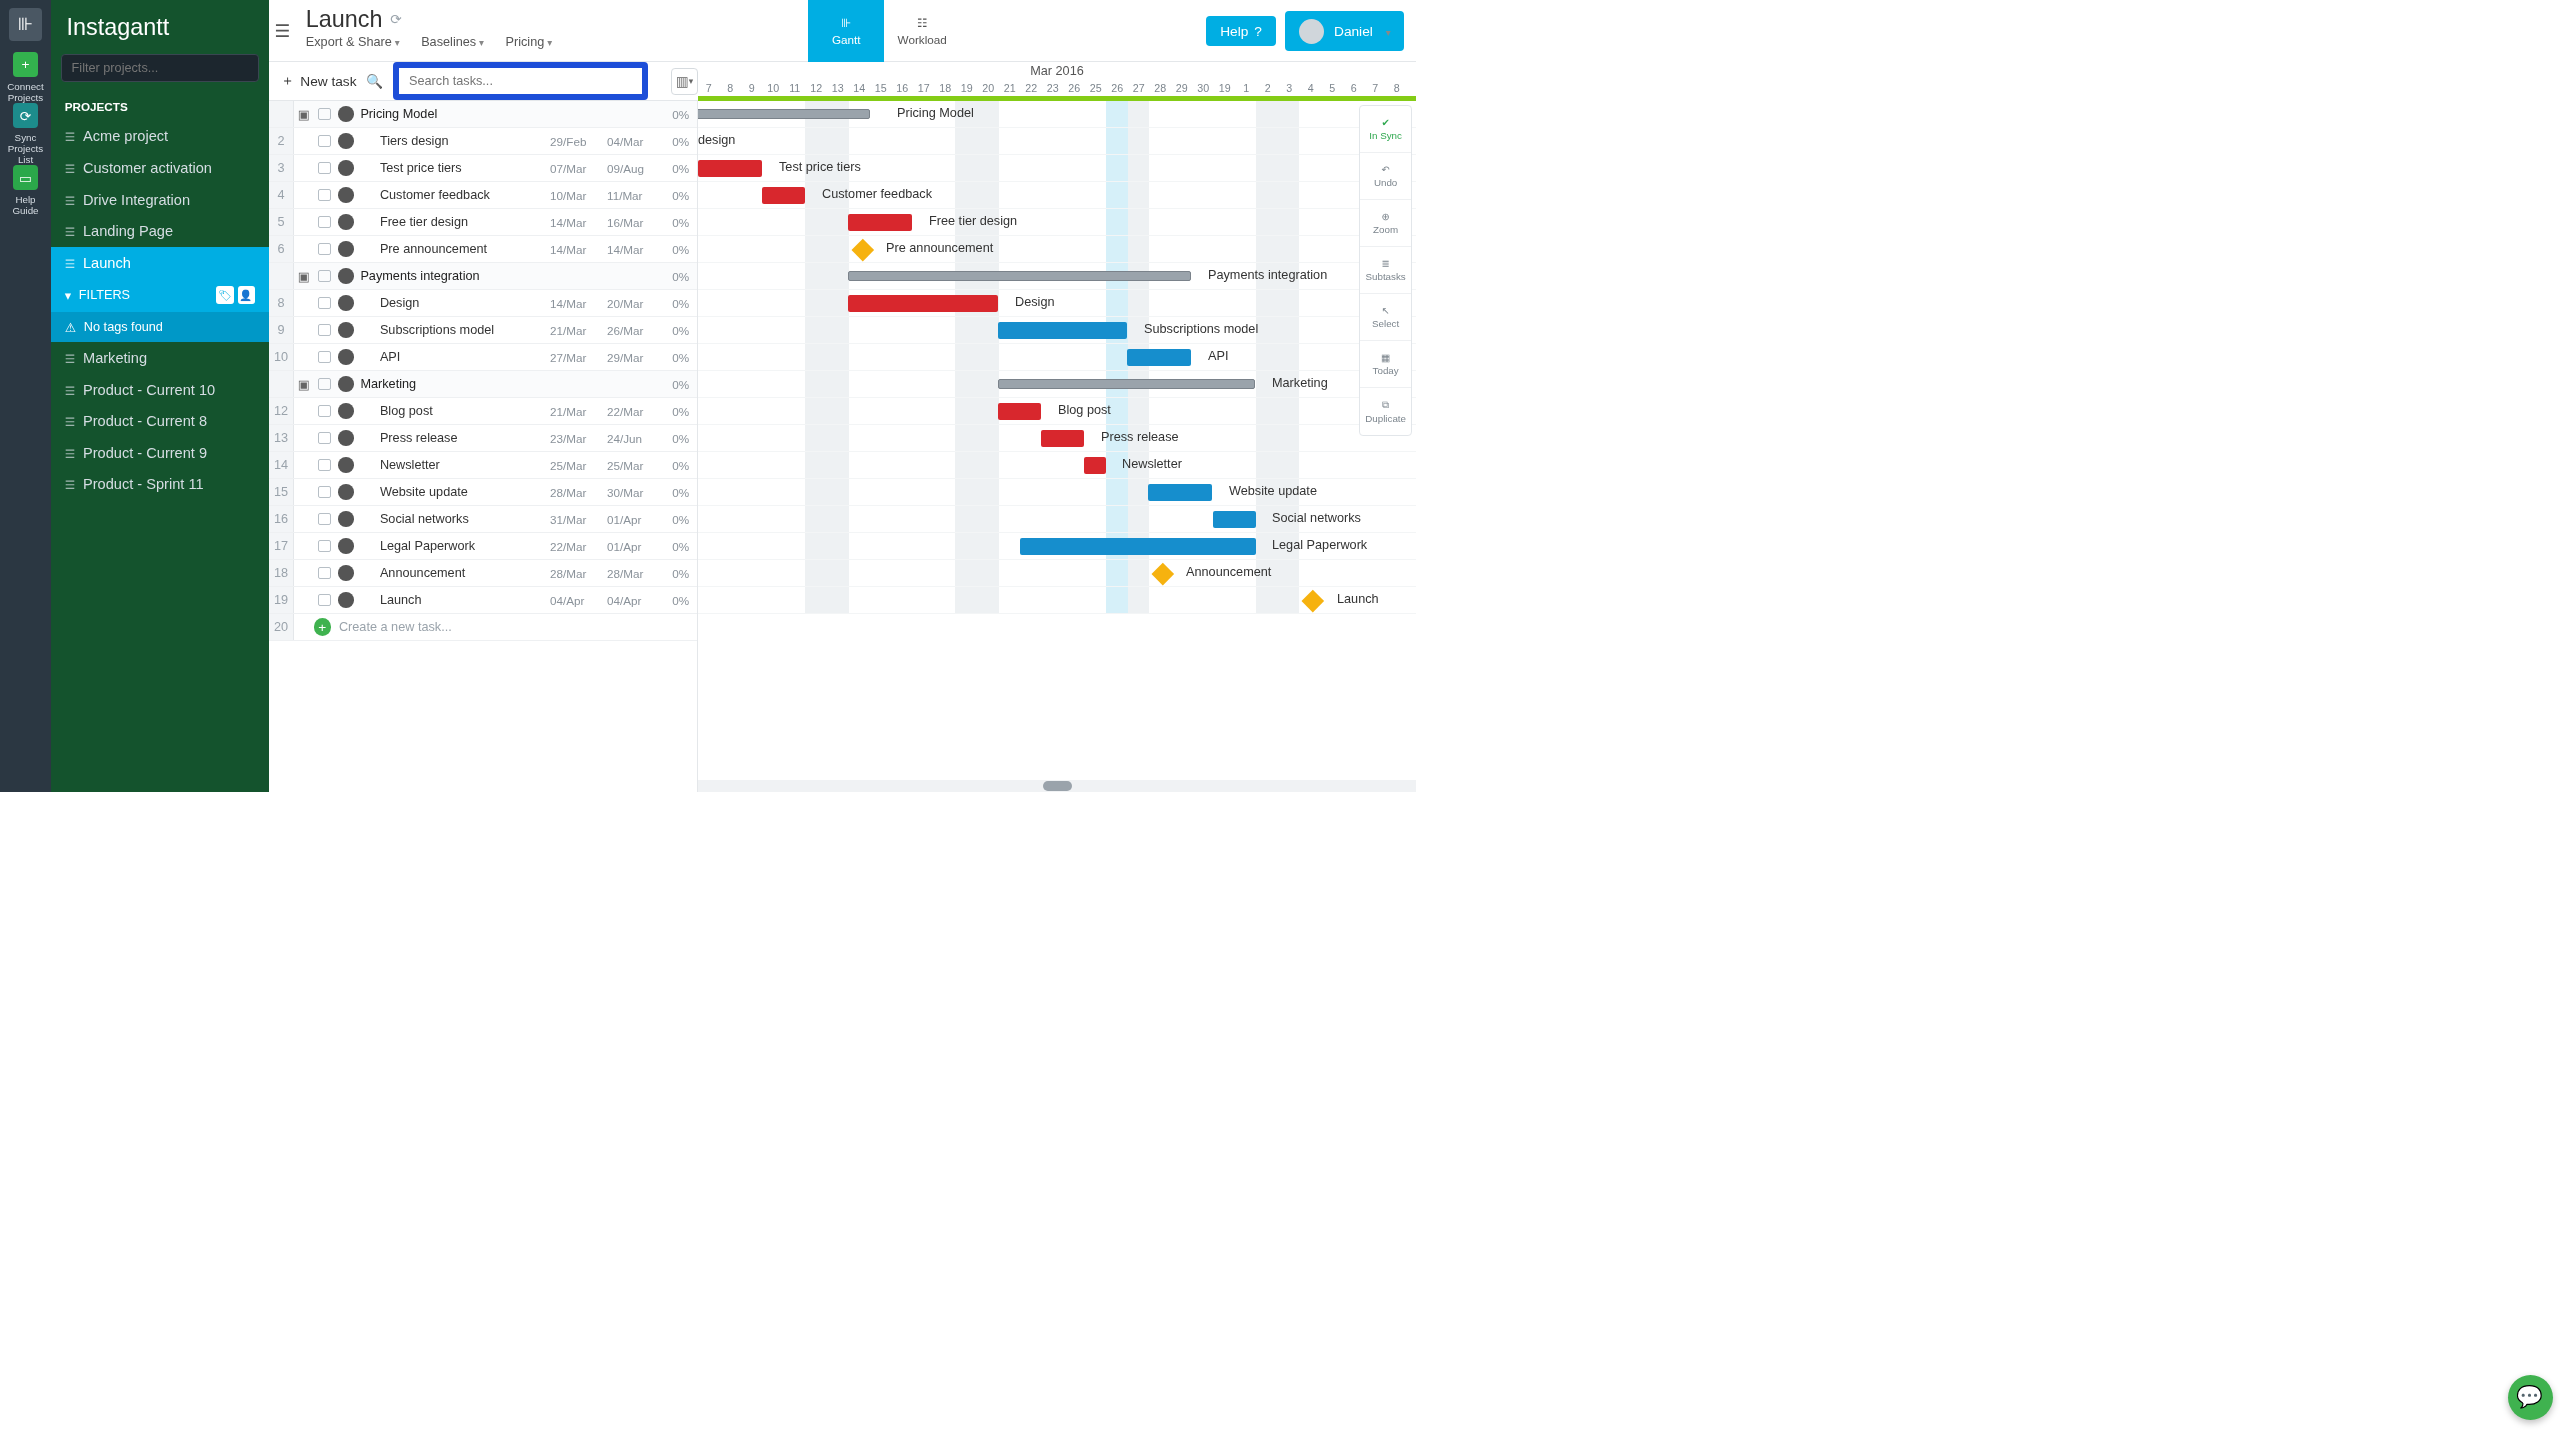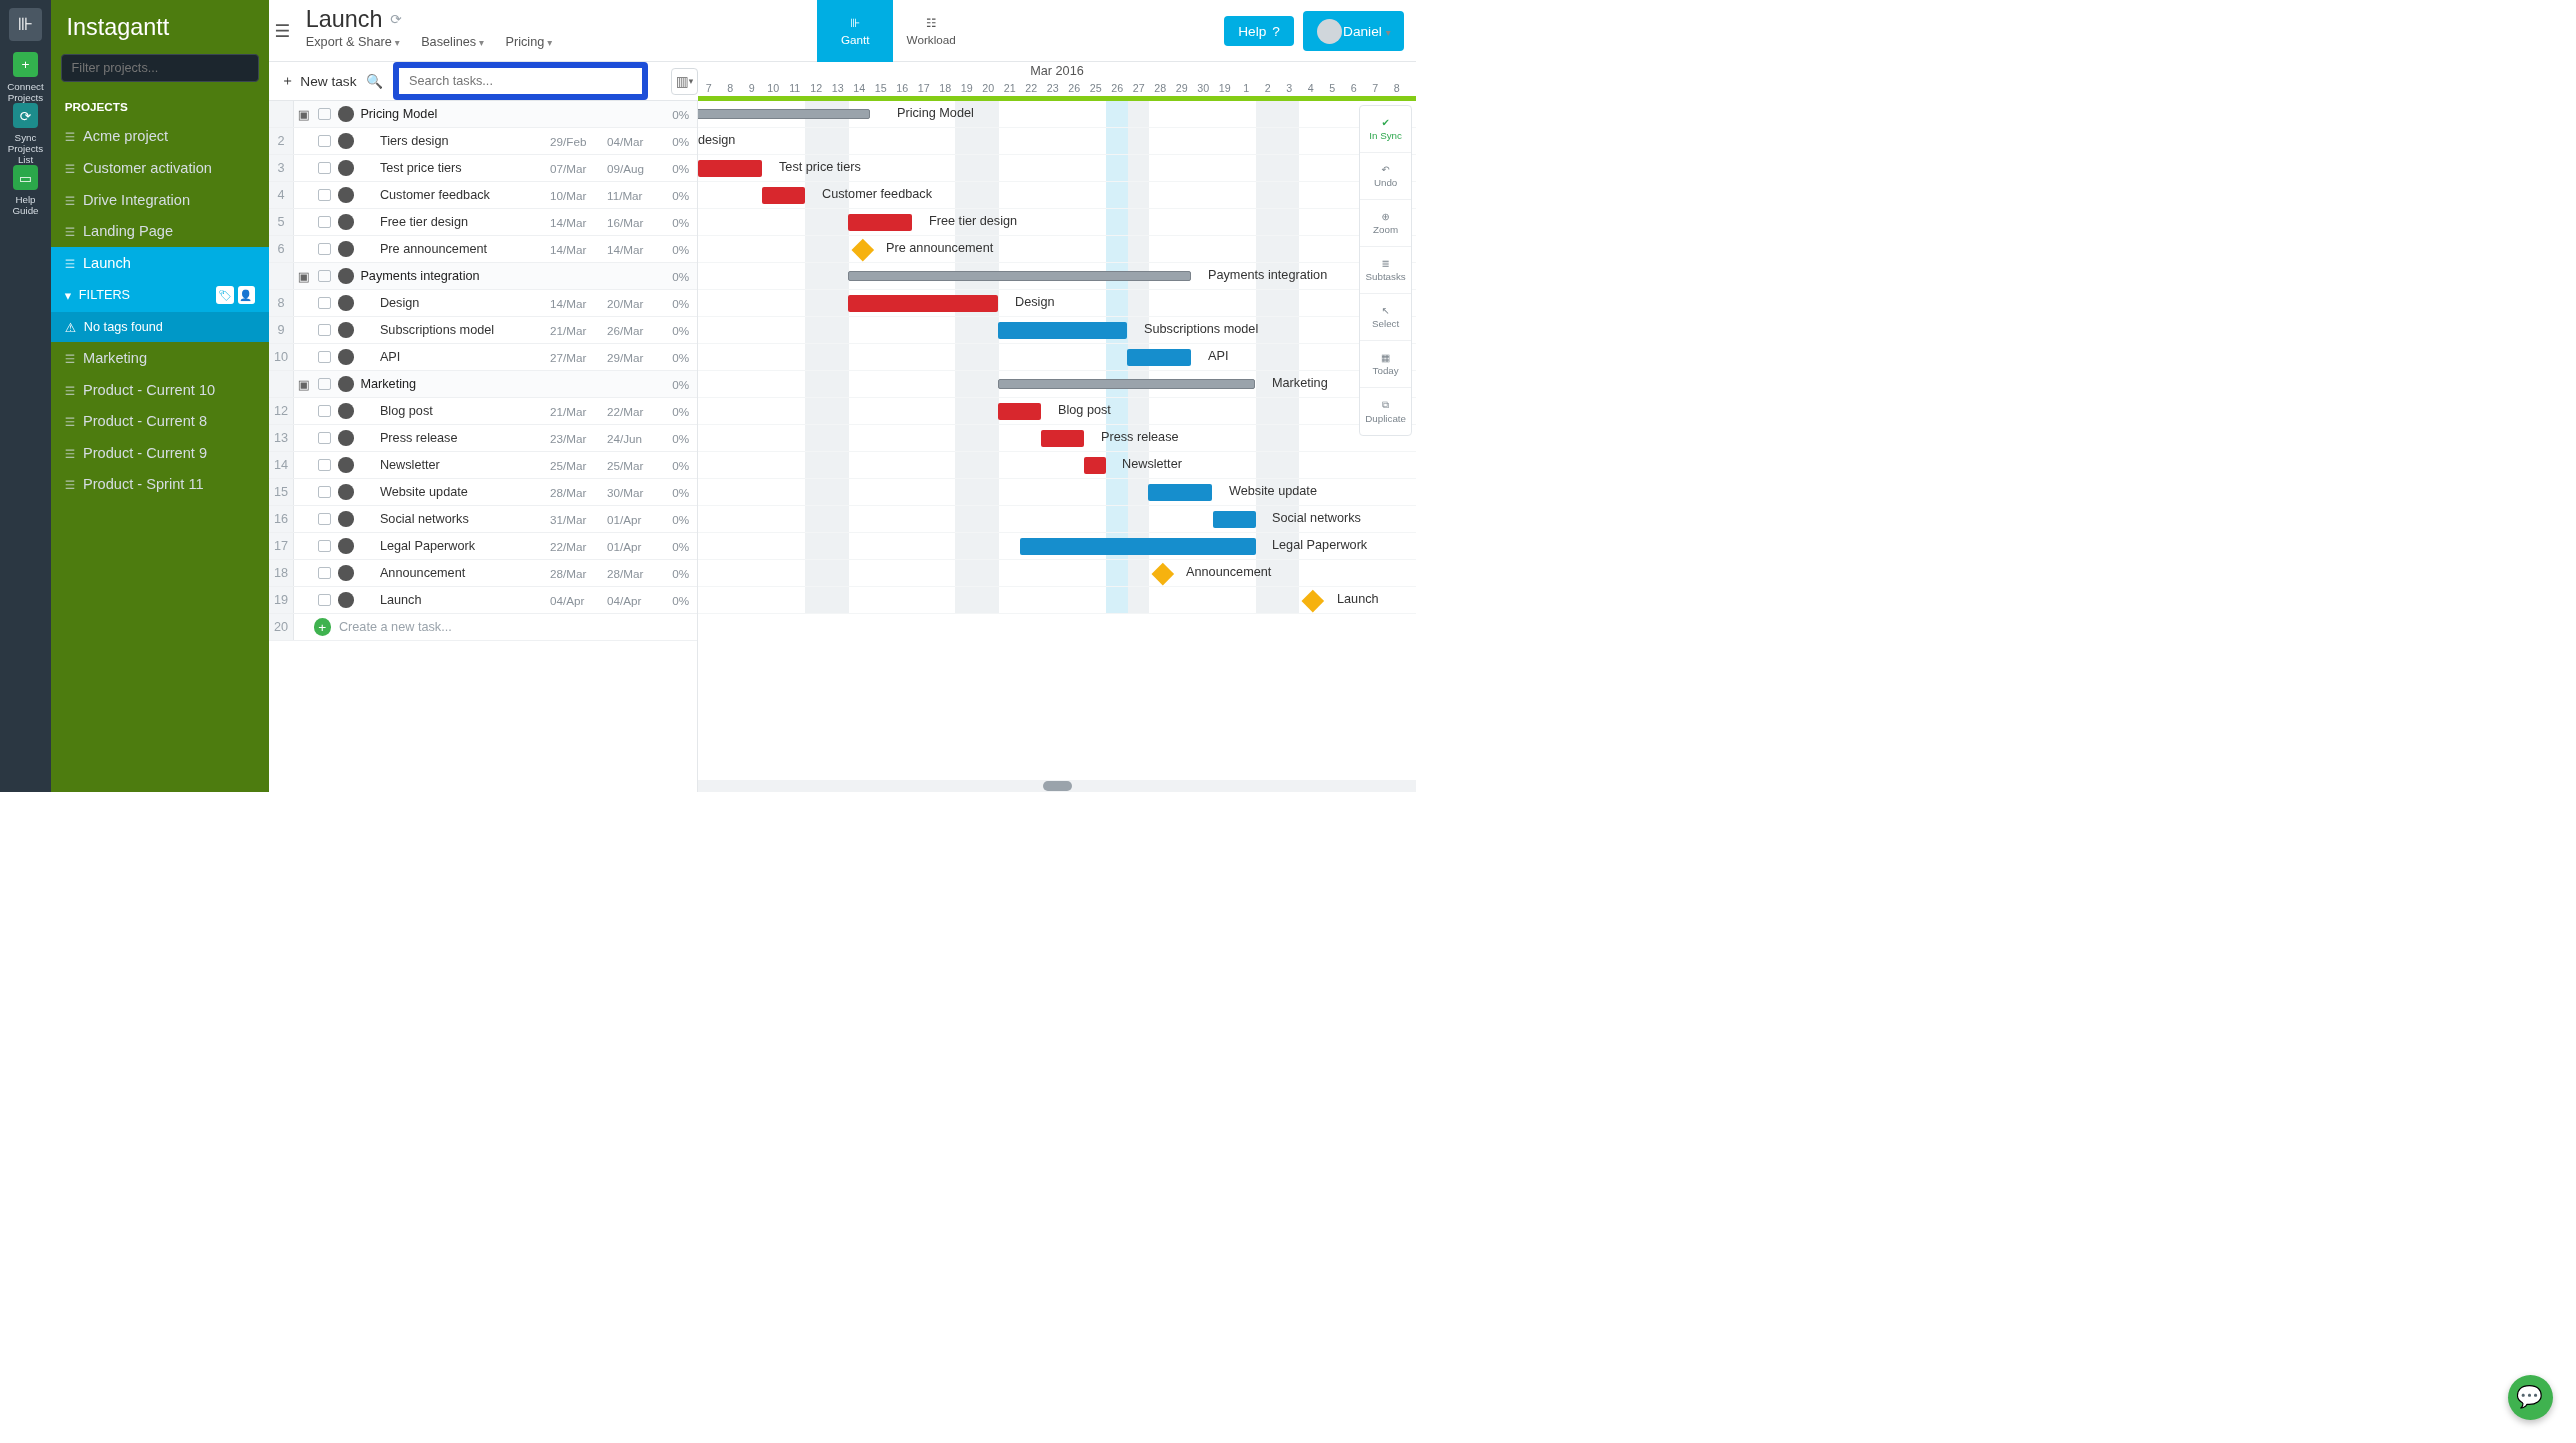--- a/index.html
+++ b/index.html
@@ -5,21 +5,21 @@
 *{box-sizing:border-box;margin:0;padding:0;font-family:-apple-system,BlinkMacSystemFont,"Segoe UI",Helvetica,Arial,sans-serif}
 html,body{height:100%;overflow:hidden}
 body{display:flex;font-size:13.7px;color:#333;width:1416px;height:792px}
 
 .rail{width:51px;background:#2b3742;display:flex;flex-direction:column;align-items:center;padding-top:7.8px;gap:11.7px;color:#d6dde3;font-size:9.8px;text-align:center}
 .rail .logo{width:33px;height:33px;background:#4a5763;border-radius:3.9px;display:flex;align-items:center;justify-content:center;font-size:17.6px;color:#fff}
 .rail .rbtn{display:flex;flex-direction:column;align-items:center;gap:3.9px;cursor:pointer;padding:0 2px}
 .rail .rbtn .sq{width:25px;height:25px;border-radius:3.9px;display:flex;align-items:center;justify-content:center;font-size:13.7px;color:#fff}
 .sq.green{background:#33b24e}.sq.teal{background:#1d8c8c}.sq.lime{background:#2ba84a}
 
-.sidebar{width:218px;background:#4d7c0f;color:#d6dde3;display:flex;flex-direction:column}
+.sidebar{width:218px;background:#14532d;color:#d6dde3;display:flex;flex-direction:column}
 .sb-title{font-size:23.4px;color:#fff;padding:13.7px 15.6px 9.8px}
 .sb-filter{margin:3.9px 9.8px 9.8px}
 .sb-filter input{width:100%;background:#1c262e;border:1px solid #394651;border-radius:3.9px;color:#aab4bd;padding:5.9px 9.8px;font-size:12.7px}
 .sb-heading{font-size:11.7px;font-weight:700;color:#fff;padding:7.8px 13.7px}
 .sb-item{display:flex;align-items:center;gap:7.8px;padding:7.8px 13.7px;font-size:14.6px;cursor:pointer}
 .sb-item.active{background:#00aee3;color:#fff}
 .sb-sub{background:#00aee3;color:#fff;padding:7.8px 13.7px;display:flex;align-items:center;gap:7.8px;font-size:12.7px}
 .sb-sub .badges{margin-left:auto;display:flex;gap:3.9px}
 .badge{background:#fff;color:#00aee3;border-radius:2.9px;width:17.6px;height:17.6px;display:flex;align-items:center;justify-content:center;font-size:10.7px}
 .sb-sub2{background:#0098c7;color:#fff;padding:7.8px 13.7px;display:flex;align-items:center;gap:7.8px;font-size:12.7px}
@@ -30,21 +30,21 @@
 .hamb{width:27px;height:62px;display:flex;align-items:center;justify-content:center;cursor:pointer;color:#555;font-size:17.6px}
 .titleblock{padding:5.9px 9.8px}
 .titleblock h1{font-size:23.4px;font-weight:400;color:#333;display:flex;align-items:center;gap:7.8px}
 .titleblock .menus{display:flex;gap:21.5px;font-size:12.7px;color:#555;margin-top:2px}
 .titleblock .menus span{cursor:pointer}
 .viewtabs{margin-left:auto;display:flex;height:62px}
 .vtab{width:76px;display:flex;flex-direction:column;align-items:center;justify-content:center;gap:3.9px;font-size:11.7px;cursor:pointer;color:#555}
 .vtab.active{background:#00aee3;color:#fff}
 .topright{margin-left:auto;display:flex;align-items:center;gap:9.8px;padding-right:11.7px;height:62px}
 .btn{background:#00aee3;color:#fff;border:none;border-radius:3.9px;padding:7.8px 13.7px;font-size:13.7px;cursor:pointer;display:flex;align-items:center;gap:5.9px}
-.userbtn{display:flex;align-items:center;gap:1px}
+.userbtn{display:flex;align-items:center;gap:10px}
 .avatar{width:25px;height:25px;border-radius:50%;background:#d0d6db}
 
 .toolrow{display:flex;align-items:center;height:39px;border-bottom:1px solid #e4e7ea}
 .toolrow .left{display:flex;align-items:center;gap:9.8px;padding-left:11.7px;width:429px}
 .newtask{display:flex;align-items:center;gap:5.9px;font-size:13.7px;color:#333;cursor:pointer}
 .searchico{color:#888}
 .searchbox{flex:1}
 .searchbox input{width:255px;border:6px solid #1d4ed8;border-radius:3.9px;padding:5.9px 9.8px;font-size:12.7px}
 .colbtn{width:27px;height:27px;border:1px solid #d6dbdf;border-radius:3.9px;display:flex;align-items:center;justify-content:center;color:#666;cursor:pointer;margin-left:5.9px}
 

